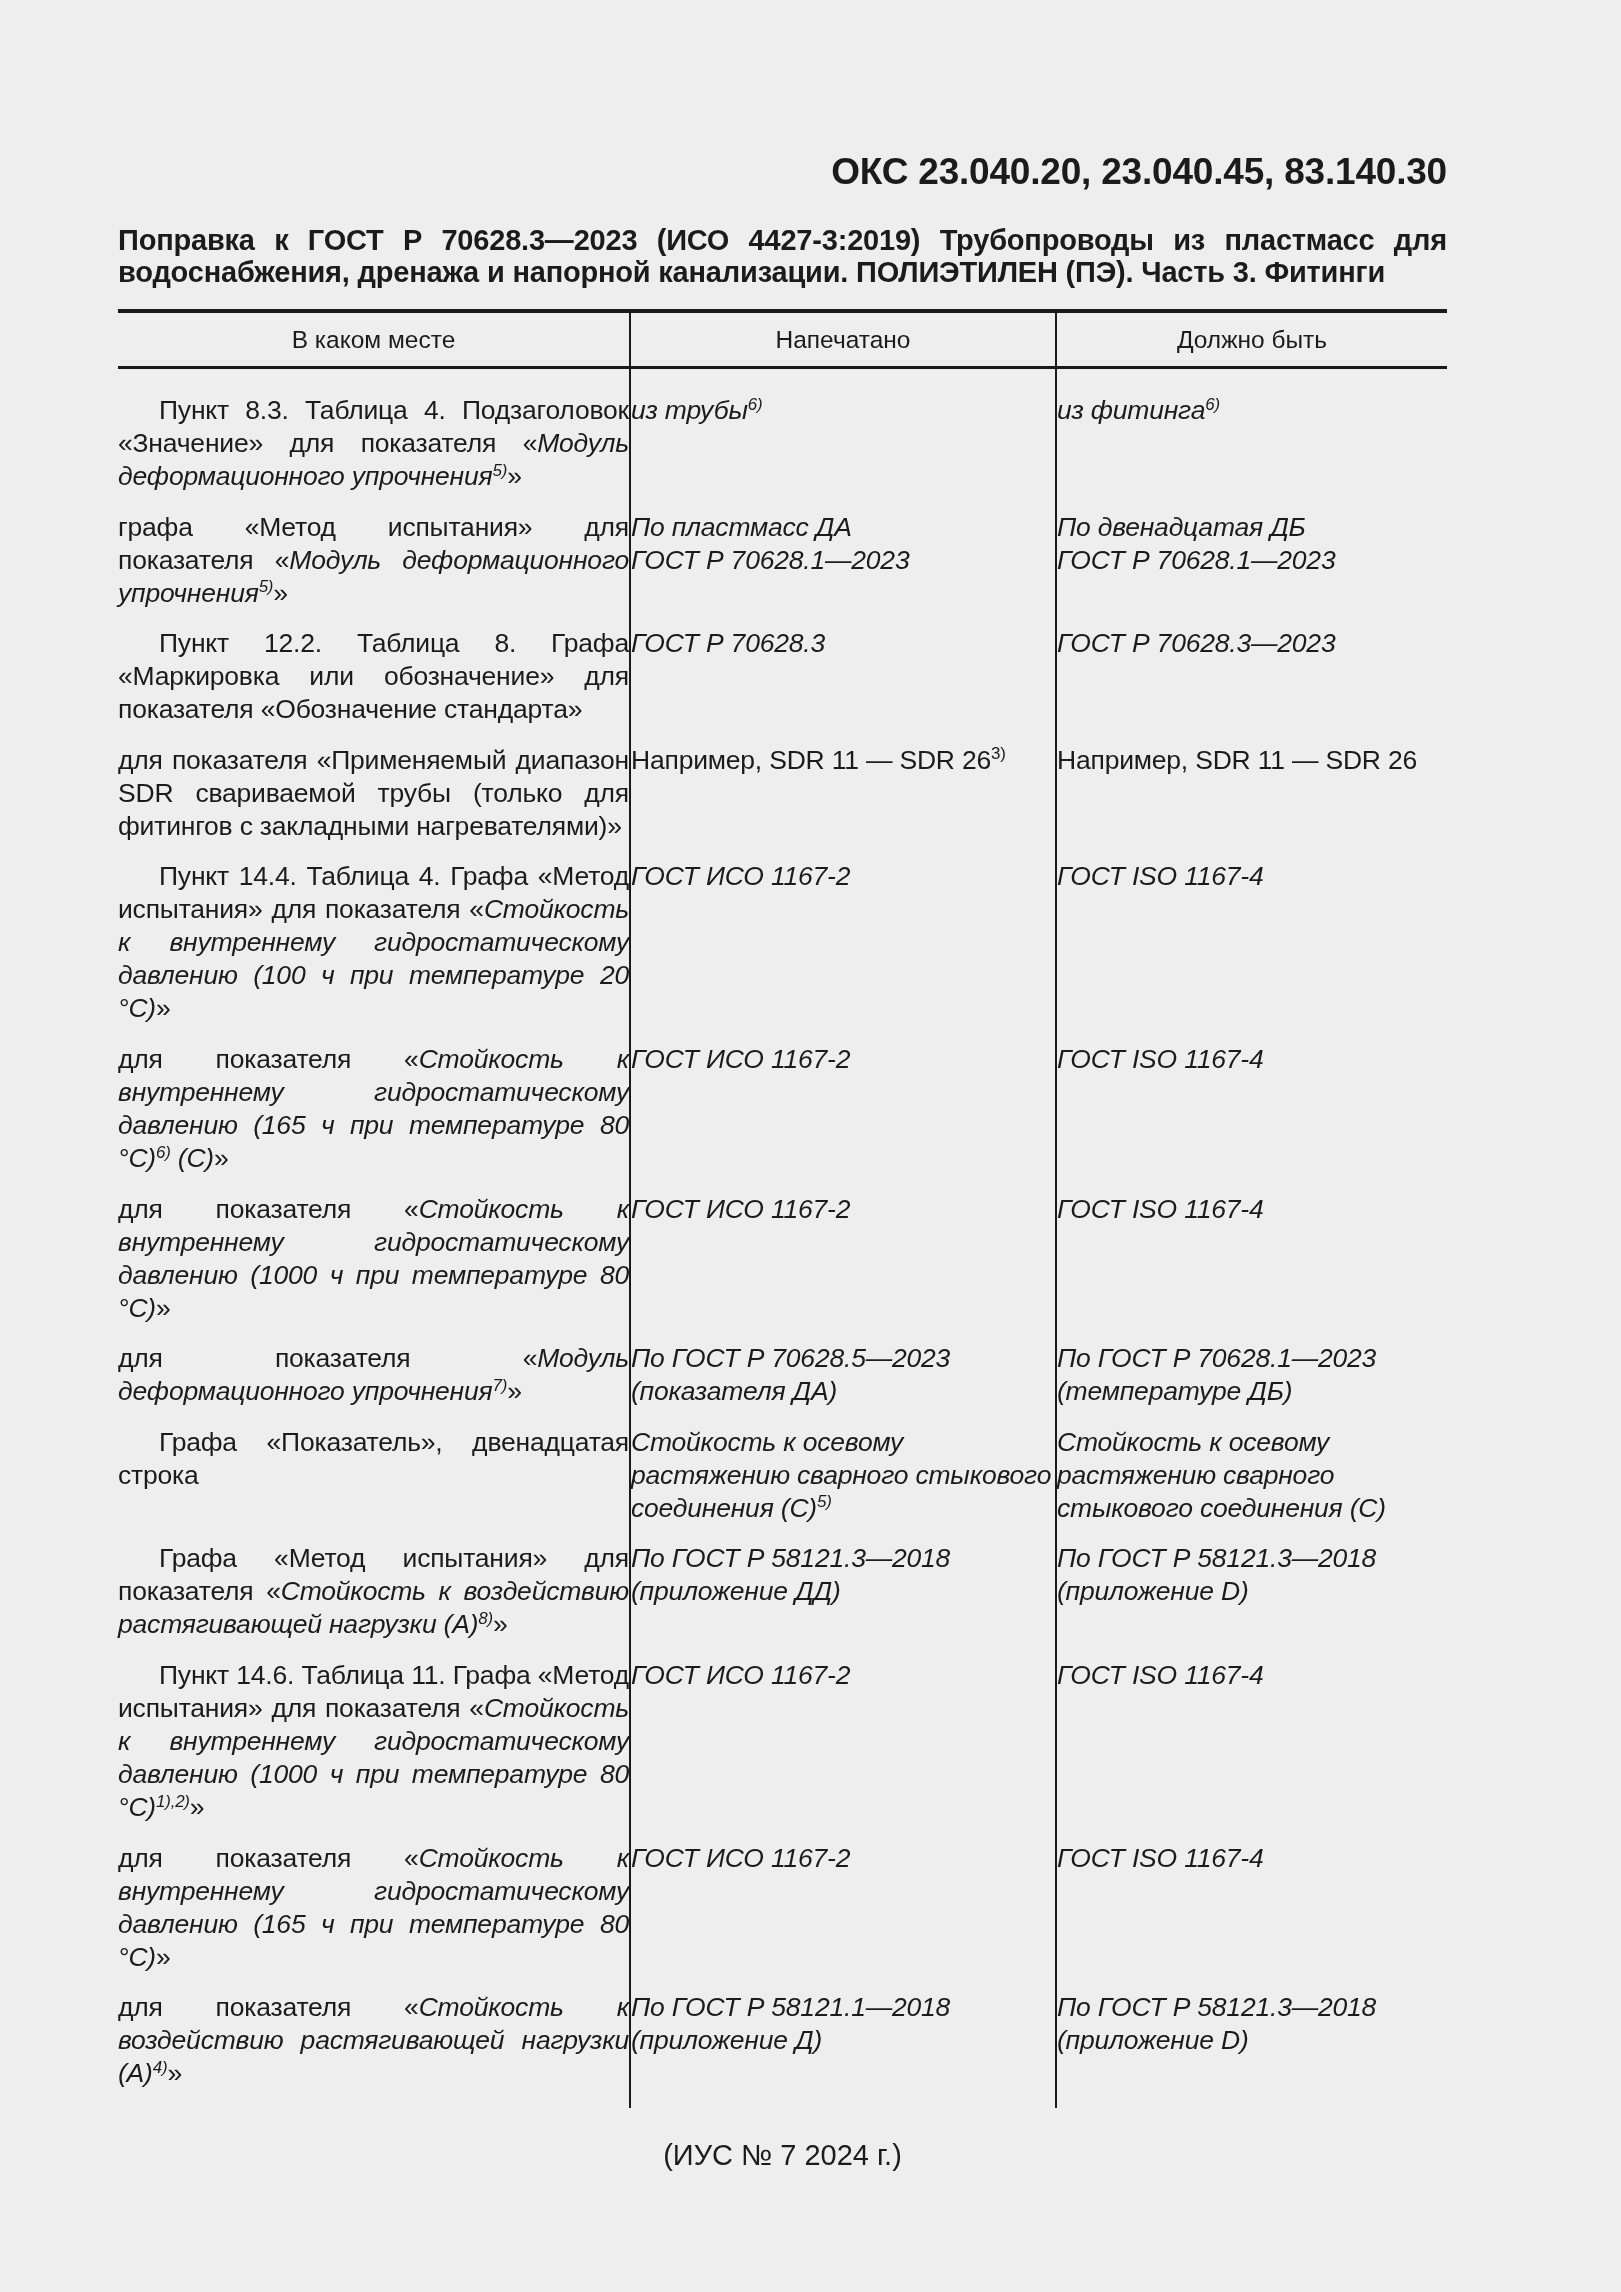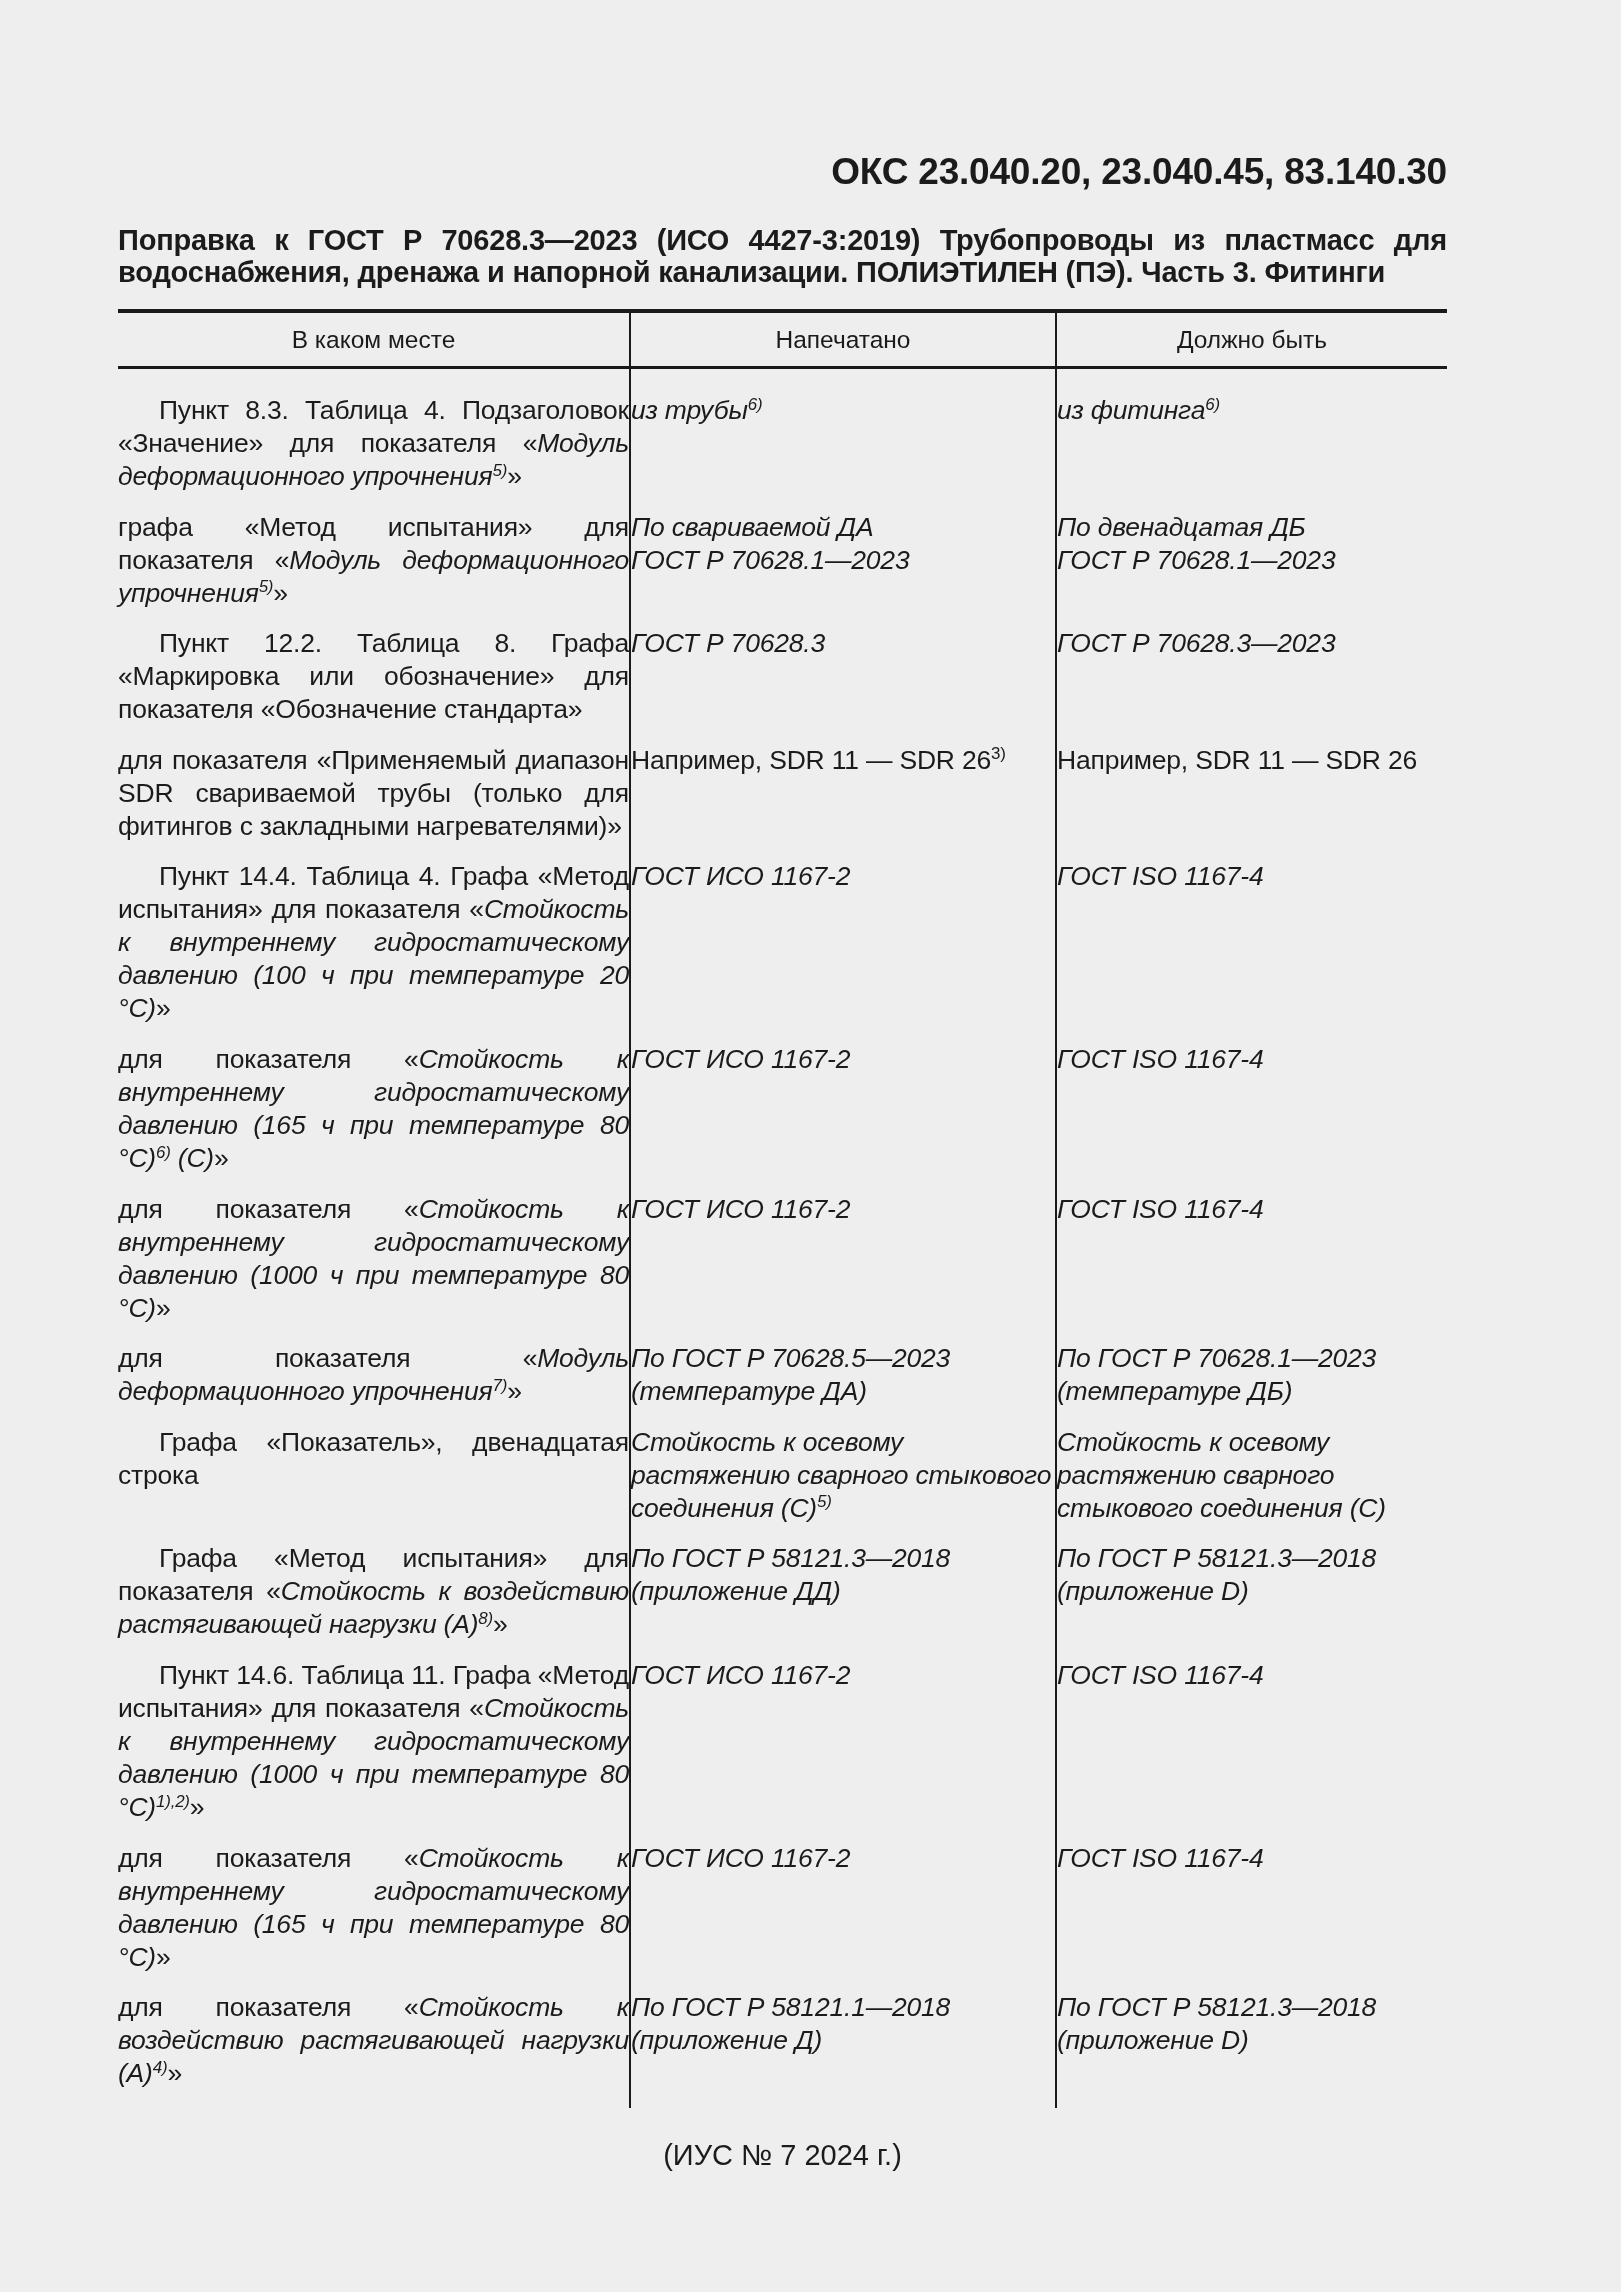--- a/index.html
+++ b/index.html
@@ -103,21 +103,21 @@
       </thead>
       <tbody>
 
       <tr>
             <td class="col-place indent"><span>Пункт 8.3. Таблица 4. Подзаголовок «Значение» для показателя «</span><span class="it">Модуль деформационного упрочнения</span><sup class="it">5)</sup><span>»</span></td>
             <td class="col-printed vline"><span class="it">из трубы</span><sup class="it">6)</sup></td>
             <td class="col-should vline"><span class="it">из фитинга</span><sup class="it">6)</sup></td>
           </tr>
           <tr>
             <td class="col-place"><span>графа «Метод испытания» для показателя «</span><span class="it">Модуль деформационного упрочнения</span><sup class="it">5)</sup><span>»</span></td>
-            <td class="col-printed vline"><span class="it">По свариваемой ДА</span><br><span class="it">ГОСТ Р 70628.1—2023</span></td>
+            <td class="col-printed vline"><span class="it">По пластмасс ДА</span><br><span class="it">ГОСТ Р 70628.1—2023</span></td>
             <td class="col-should vline"><span class="it">По двенадцатая ДБ</span><br><span class="it">ГОСТ Р 70628.1—2023</span></td>
           </tr>
           <tr>
             <td class="col-place indent"><span>Пункт 12.2. Таблица 8. Графа «Маркировка или обозначение» для показателя «Обозначение стандарта»</span></td>
             <td class="col-printed vline"><span class="it">ГОСТ Р 70628.3</span></td>
             <td class="col-should vline"><span class="it">ГОСТ Р 70628.3—2023</span></td>
           </tr>
           <tr>
             <td class="col-place"><span>для показателя «Применяемый диапазон SDR свариваемой трубы (только для фитингов с закладными нагревателями)»</span></td>
             <td class="col-printed vline"><span>Например, SDR 11 — SDR 26</span><sup>3)</sup></td>
@@ -133,21 +133,21 @@
             <td class="col-printed vline"><span class="it">ГОСТ ИСО 1167-2</span></td>
             <td class="col-should vline"><span class="it">ГОСТ ISO 1167-4</span></td>
           </tr>
           <tr>
             <td class="col-place"><span>для показателя «</span><span class="it">Стойкость к внутреннему гидростатическому давлению (1000 ч при температуре 80 °С)</span><span>»</span></td>
             <td class="col-printed vline"><span class="it">ГОСТ ИСО 1167-2</span></td>
             <td class="col-should vline"><span class="it">ГОСТ ISO 1167-4</span></td>
           </tr>
           <tr>
             <td class="col-place"><span>для показателя «</span><span class="it">Модуль деформационного упрочнения</span><sup class="it">7)</sup><span>»</span></td>
-            <td class="col-printed vline"><span class="it">По ГОСТ Р 70628.5—2023</span><br><span class="it">(температуре ДА)</span></td>
+            <td class="col-printed vline"><span class="it">По ГОСТ Р 70628.5—2023</span><br><span class="it">(показателя ДА)</span></td>
             <td class="col-should vline"><span class="it">По ГОСТ Р 70628.1—2023</span><br><span class="it">(температуре ДБ)</span></td>
           </tr>
           <tr>
             <td class="col-place indent"><span>Графа «Показатель», двенадцатая строка</span></td>
             <td class="col-printed vline"><span class="it">Стойкость к осевому растяжению сварного стыкового соединения (С)</span><sup class="it">5)</sup></td>
             <td class="col-should vline"><span class="it">Стойкость к осевому растяжению сварного стыкового соединения (С)</span></td>
           </tr>
           <tr>
             <td class="col-place indent"><span>Графа «Метод испытания» для показателя «</span><span class="it">Стойкость к воздействию растягивающей нагрузки (А)</span><sup class="it">8)</sup><span>»</span></td>
             <td class="col-printed vline"><span class="it">По ГОСТ Р 58121.3—2018</span><br><span class="it">(приложение ДД)</span></td>

